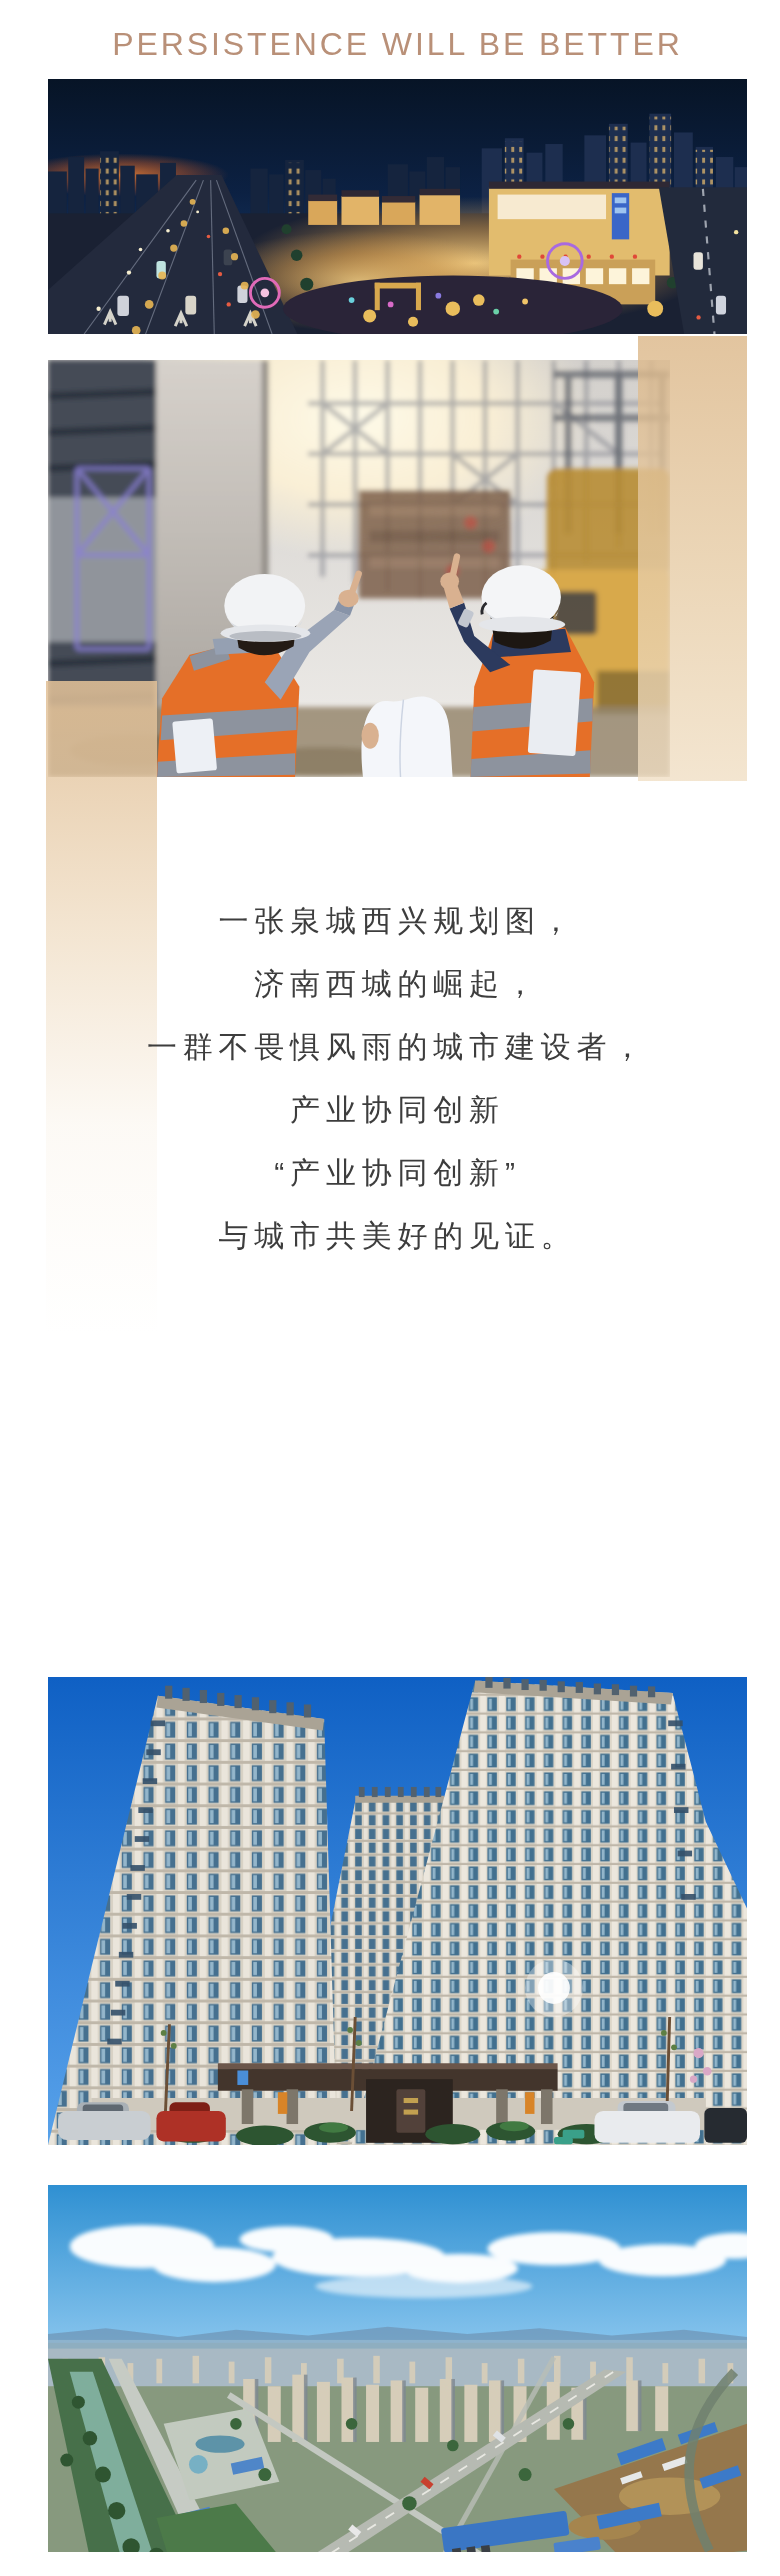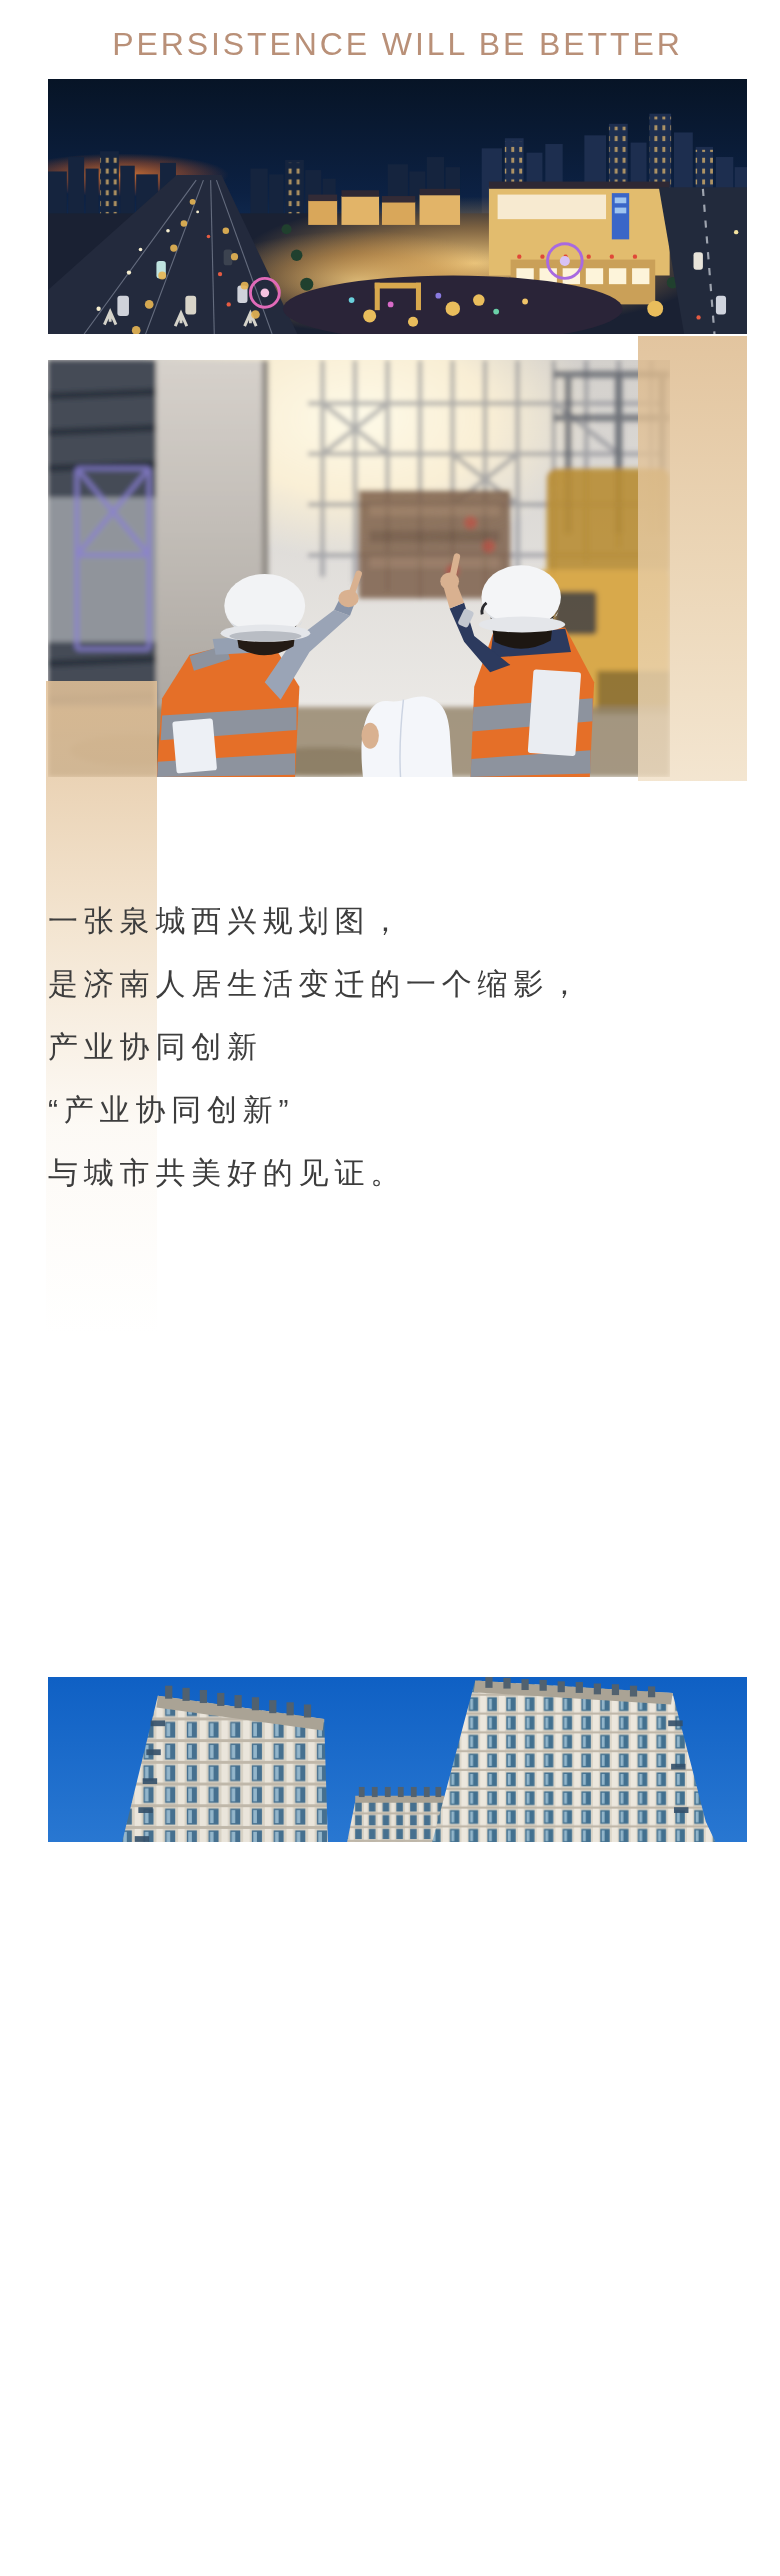--- a/index.html
+++ b/index.html
@@ -1,29 +1,29 @@
 <!DOCTYPE html>
 <html style="font-size:11.6px"><head>
 <meta charset="utf-8">
 <style>
   html,body{margin:0;padding:0;background:#fff;}
-  .page{position:relative;width:781px;height:1842px;background:#ffffff;overflow:hidden;
+  .page{position:relative;width:781px;height:2552px;background:#ffffff;overflow:hidden;
         font-family:"Liberation Sans", sans-serif;}
   .abs{position:absolute;}
   .header-title{left:48px;top:22px;width:699px;height:45px;line-height:45px;text-align:center;
         font-size:32px;font-weight:200;letter-spacing:2.9px;color:#b99078;white-space:nowrap;}
   .photo{overflow:hidden;}
   .photo svg{display:block;width:100%;height:100%;}
   .photo1{left:48px;top:79px;width:699px;height:255px;z-index:1;}
   .band-right{left:638px;top:336px;width:109px;height:445px;z-index:3;
         background:linear-gradient(180deg, rgba(220,184,138,.82), rgba(231,205,167,.80) 55%, rgba(240,222,195,.78));}
   .photo2{left:48px;top:360px;width:622px;height:417px;z-index:2;}
   .strip-left{left:46px;top:681px;width:111px;height:654px;z-index:3;
         background:linear-gradient(180deg, rgba(225,192,151,.88), rgba(236,213,181,.62) 38%, rgba(247,237,222,.30) 68%, rgba(255,255,255,0) 100%);}
-  .poem{left:48px;top:889px;width:699px;z-index:4;color:#3d3d3d;}
+  .poem{left:48px;top:889px;width:699px;z-index:4;text-align:center;color:#3d3d3d;}
   .poem-line{display:block;height:63px;line-height:63px;font-size:30px;letter-spacing:5.8px;
         font-weight:300;white-space:nowrap;}
   .photo3{left:48px;top:1677px;width:699px;height:468px;z-index:1;}
   .photo4{left:48px;top:2185px;width:699px;height:380px;z-index:1;}
   .corner-tan{left:607px;top:2564px;width:110px;height:11.6px;background:#e9cfb3;z-index:0;}
 </style>
 </head>
 <body>
 
 <div class="page">
@@ -333,21 +333,22 @@
         <ellipse cx="656" cy="366" rx="60" ry="11" fill="#e4e6ea"></ellipse>
         <path d="M607,336 q-8,6 -6,16" stroke="#2a2a2e" stroke-width="4" fill="none"></path>
       </g>
     </svg>
   </div>
 
   <div class="abs strip-left"></div>
 
   <div class="abs poem">
     <span class="poem-line">一张泉城西兴规划图，</span>
-    <span class="poem-line">是济南人居生活变迁的一个缩影，</span>
+    <span class="poem-line">济南西城的崛起，</span>
+    <span class="poem-line">一群不畏惧风雨的城市建设者，</span>
     <span class="poem-line">产业协同创新</span>
     <span class="poem-line">“产业协同创新”</span>
     <span class="poem-line">与城市共美好的见证。</span>
   </div>
 
   <div class="abs photo photo3" role="img" aria-label="仰拍蓝天下的三栋现代住宅高楼与小区入口">
     <svg viewBox="0 0 967 647" preserveAspectRatio="none">
       <defs>
         <linearGradient id="p3sky" x1="0" y1="0" x2="0" y2="1">
           <stop offset="0" stop-color="#0f60c4"></stop>

